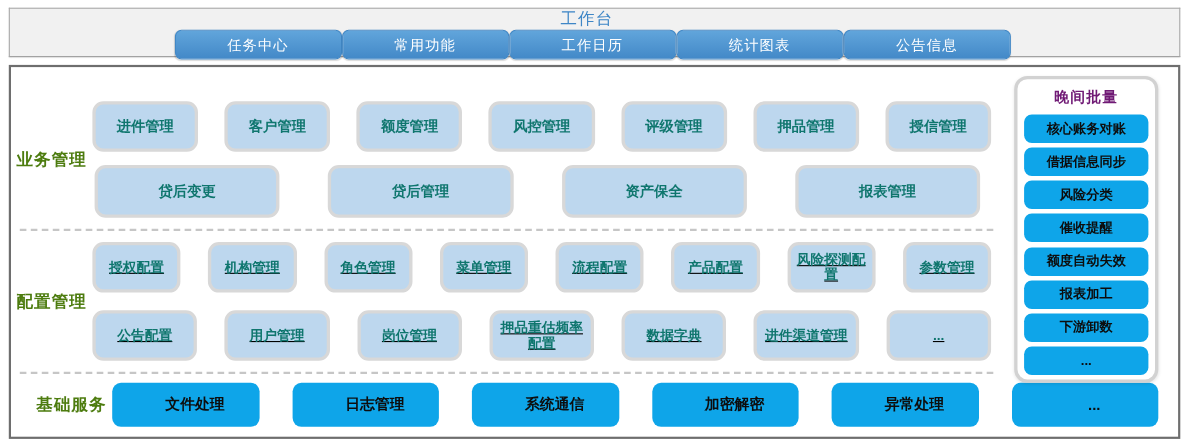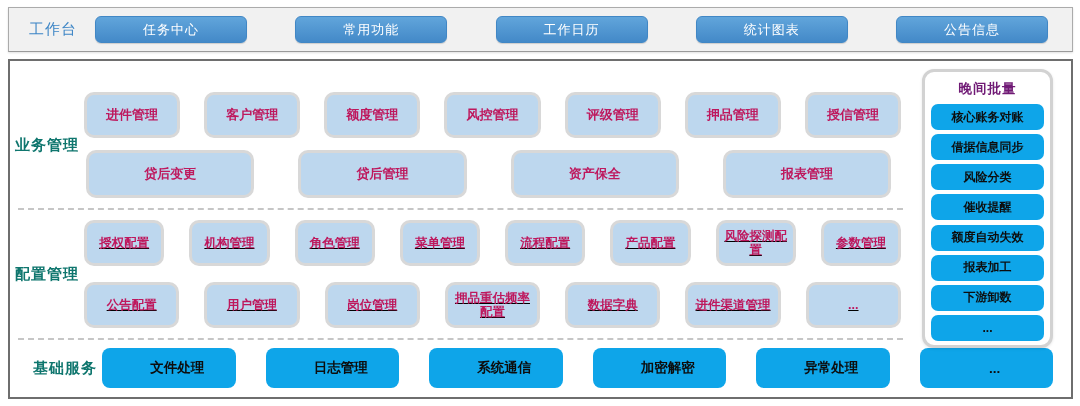--- a/index.html
+++ b/index.html
@@ -5,49 +5,50 @@
   * { margin:0; padding:0; box-sizing:border-box; }
   html,body { width:1080px; height:406px; background:#ffffff; font-family:"Liberation Sans","DejaVu Sans",sans-serif; }
   .stage { position:relative; width:1080px; height:406px; background:#ffffff; overflow:hidden; }
 
   
   .topbar {
     position:absolute; left:8px; top:7px; width:1065px; height:45px;
     background:#f1f1f1; border:1px solid #ababab; border-bottom-color:#9a9a9a;
     display:flex; align-items:center; padding:0 16px 0 20px;
     box-shadow:0 1px 2px rgba(0,0,0,.12);
+    flex-direction:column;
   }
   .topbar-label { color:#3e86c6; font-size:15px; letter-spacing:1px; white-space:nowrap; margin-right:18px; }
   .topbar-buttons { flex:1; display:flex; justify-content:space-between; align-items:center; padding-right:8px; }
   .tb-btn {
     width:152px; height:27px; border:1px solid #4187c5; border-radius:6px;
     background:linear-gradient(180deg,#61a5db 0%,#4389c8 100%);
     color:#ffffff; font-size:13px; letter-spacing:1px;
     display:flex; align-items:center; justify-content:center; cursor:pointer;
     box-shadow:0 1px 1px rgba(0,0,0,.15);
   }
 
   
   .main {
     position:absolute; left:8px; top:59px; width:1065px; height:340px;
     background:#ffffff; border:2px solid #6e6e6e;
   }
   .content { margin-right:158px; }
   .section { display:flex; }
   .section-label {
     width:74px; flex:0 0 74px; display:flex; align-items:center; justify-content:center;
-    font-weight:bold; font-size:15px; color:#0f766e; letter-spacing:1px;
+    font-weight:bold; font-size:15px; color:#4d7c0f; letter-spacing:1px;
   }
   .section-rows { flex:1; display:flex; flex-direction:column; }
 
   .boxes { display:flex; align-items:stretch; }
   .blue-box {
     background:#bdd7ee; border:3px solid #d8d8d8; border-radius:10px;
     display:flex; align-items:center; justify-content:center; text-align:center;
-    font-weight:bold; font-size:13px; color:#be185d; line-height:1.15;
+    font-weight:bold; font-size:13px; color:#0f766e; line-height:1.15;
     padding:2px 6px; cursor:pointer;
   }
   .gray-box {
     background:#0ea5e9; border-radius:8px;
     display:flex; align-items:center; justify-content:center; text-align:right;
     font-weight:bold; font-size:13.5px; color:#0d0d0d; cursor:pointer;
   }
 
   .sec-business { margin-top:31px; }
   .row-b1 { gap:24px; padding-right:12px; }

